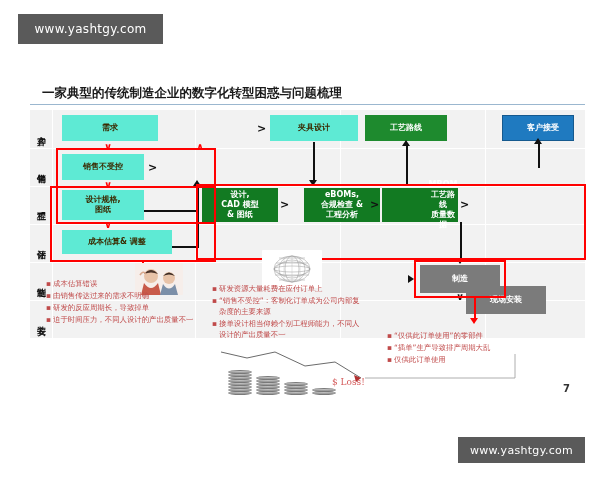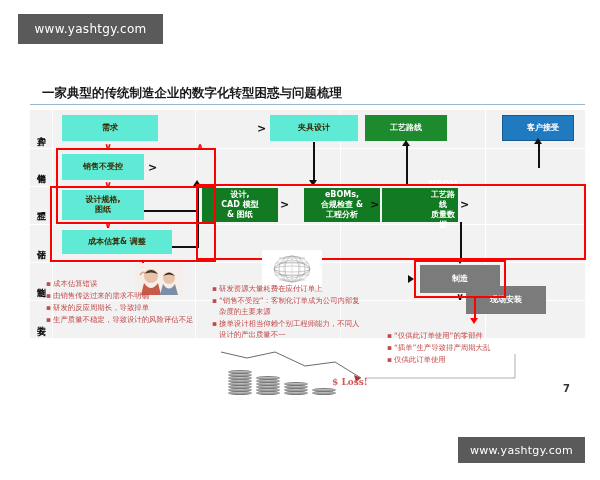--- a/index.html
+++ b/index.html
@@ -123,21 +123,21 @@
   
   #coins { position:absolute; left:228px; top:360px; width:110px; height:34px; }
   .coinstack { position:absolute; bottom:0; }
   .coin {
     width:100%; height:4px; border-radius:50%;
     background:linear-gradient(#cfcfcf,#8e8e8e);
     border:0.5px solid #7a7a7a; margin-bottom:-1px;
   }
   #loss-label {
     position:absolute; left:332px; top:377px;
-    font-size:9px; color:#d45a5a; font-weight:bold;
+    font-size:9px; color:#d45a5a; font-weight:normal;
     font-family:"DejaVu Serif",serif;
   }
   #trend-svg { position:absolute; left:215px; top:348px; }
 
   
   .photo {
     position:absolute; border-radius:1px; overflow:hidden;
   }
   #photo-person { left:135px; top:263px; width:48px; height:32px; }
   #photo-model  { left:262px; top:250px; width:60px; height:38px; }
@@ -302,21 +302,21 @@
   <div class="n-row">
     <div class="n-bul">▪</div>
     <div class="n-txt">由销售传达过来的需求不明确</div>
     </div>
   <div class="n-row">
     <div class="n-bul">▪</div>
     <div class="n-txt">研发的反应周期长，导致掉单</div>
     </div>
   <div class="n-row">
     <div class="n-bul">▪</div>
-    <div class="n-txt">生产质量不稳定，导致设计的风险评估不足</div>
+    <div class="n-txt">迫于时间压力，不同人设计的产出质量不一</div>
     </div>
 </div>
 
 <div class="notes" id="notes-mid">
   <div class="n-row">
     <div class="n-bul">▪</div>
     <div class="n-txt">研发资源大量耗费在应付订单上</div>
     </div>
   <div class="n-row">
     <div class="n-bul">▪</div>

